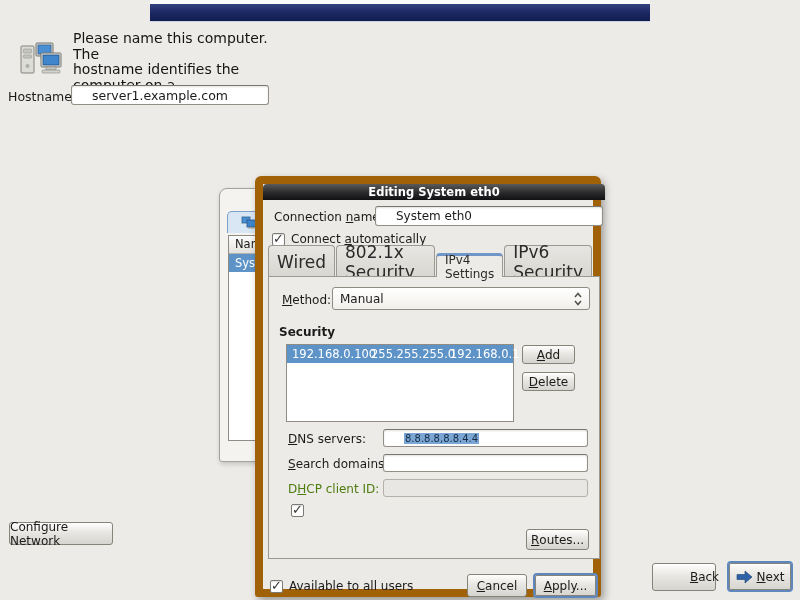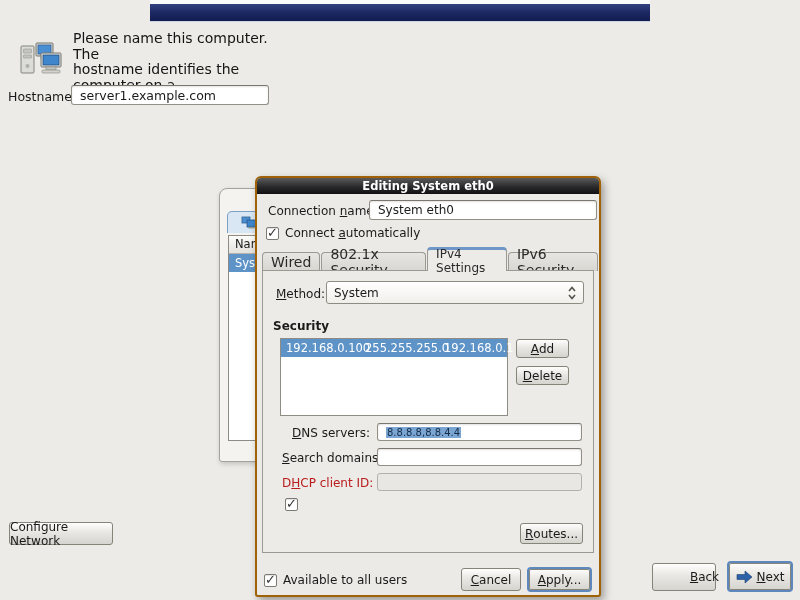--- a/index.html
+++ b/index.html
@@ -12,21 +12,21 @@
   .banner { position:absolute; left:150px; top:4px; width:500px; height:18px;
             background:linear-gradient(180deg,#34437f 0%, #1d2a66 45%, #111c4e 100%);
             border-bottom:1px solid #cdd3e6; }
 
   
   .intro-icon { position:absolute; left:19px; top:41px; }
   .intro-text { position:absolute; left:73px; top:31px; width:210px; font-size:14px; line-height:15.5px; white-space:pre-line; color:#141414; }
 
   .hn-label { position:absolute; left:8px; top:89px; font-size:12.5px; }
   .entry { background:#fff; border:1px solid #948f86; border-top-color:#7b766d; border-radius:3px;
-           box-shadow:inset 0 1px 2px rgba(0,0,0,0.12); font-family:"DejaVu Sans",sans-serif; font-size:12px; color:#1a1a1a; padding:0 8px; }
+           box-shadow:inset 0 1px 2px rgba(0,0,0,0.12); font-family:"DejaVu Sans",sans-serif; font-size:12px; color:#1a1a1a; padding:0 20px; }
   input.entry { outline:none; }
   .hn-input { position:absolute; left:71px; top:85px; width:198px; height:20px; font-size:12.5px; }
 
   
   .btn { display:flex; align-items:center; justify-content:center;
          background:linear-gradient(180deg,#fefefd 0%, #e9e7e3 45%, #d6d4cf 100%);
          border:1px solid #868378; border-radius:3px; font-size:12px; color:#1a1a1a; cursor:default; }
   .btn u { text-decoration:underline; }
 
   .cfg-btn { position:absolute; left:9px; top:522px; width:104px; height:23px; }
@@ -42,41 +42,41 @@
   .bg-tab { position:absolute; left:7px; top:22px; width:44px; height:22px;
             background:#d9e6f4; border:1px solid #7da0c6; border-bottom:none; border-radius:5px 5px 0 0;
             display:flex; align-items:center; justify-content:center; }
   .bg-list { position:absolute; left:8px; top:46px; width:332px; height:206px; background:#fff; border:1px solid #8e8c85; overflow:hidden; }
   .bg-list-header { height:18px; background:linear-gradient(180deg,#fcfcfb,#e4e2de); border-bottom:1px solid #b5b3ad;
                     font-size:11.5px; padding:1px 0 0 6px; white-space:nowrap; }
   .bg-list-row-selected { height:18px; background:#5e93c7; color:#fff; font-size:11.5px; padding:2px 0 0 6px; white-space:nowrap; }
 
   
   .dlg { position:absolute; left:255px; top:176px; width:346px; height:421px; z-index:2;
-         background:#ebeae6; border:2px solid #a16207; border-radius:6px 6px 3px 3px;
+         background:#ebeae6; border:8px solid #a16207; border-radius:6px 6px 3px 3px;
          box-shadow:3px 4px 8px rgba(0,0,0,0.35); }
   .dlg-titlebar { position:absolute; left:0; top:0; width:342px; height:16px;
                   background:linear-gradient(180deg,#5a5a5a 0%, #2a2a2c 55%, #101012 100%);
                   border-radius:4px 4px 0 0; display:flex; align-items:center; justify-content:center;
                   color:#fff; font-weight:bold; font-size:11.5px; }
   .dlg label, .dlg .lbl { font-size:12px; }
   .lbl u, .cb-label u { text-decoration:underline; }
 
   .conn-label { position:absolute; left:11px; top:26px; }
   .conn-input { position:absolute; left:112px; top:22px; width:228px; height:20px; }
 
   .checkbox { position:absolute; width:13px; height:13px; background:#fff; border:1px solid #7c7a74; border-radius:2px;
               box-shadow:inset 0 1px 1px rgba(0,0,0,0.12); }
   .checkbox .check { position:absolute; left:0px; top:-3px; font-size:13px; font-weight:bold; color:#333; }
   .cb1 { left:9px; top:49px; }
   .cb1-label { position:absolute; left:28px; top:48px; }
 
   
   .tabs { position:absolute; left:5px; top:69px; height:24px; display:flex; align-items:flex-end; }
-  .tab { height:19px; padding:0 8px; display:flex; align-items:center; font-size:14px;
+  .tab { height:32px; padding:0 8px; display:flex; align-items:center; font-size:17px;
          background:linear-gradient(180deg,#e8e6e2,#d8d6d1); border:1px solid #9b9992; border-bottom:none;
          border-radius:4px 4px 0 0; margin-right:1px; color:#2a2a2a; }
   .tab.active { height:24px; background:#ecebe7; border-top:3px solid #6f96c6; position:relative; z-index:3; font-size:12px; }
 
   .panel { position:absolute; left:5px; top:92px; width:332px; height:283px; background:#ecebe7; border:1px solid #9b9992; }
 
   .method-label { position:absolute; left:19px; top:109px; }
   .combo { position:absolute; left:69px; top:103px; width:258px; height:23px;
            background:linear-gradient(180deg,#ffffff,#f1efeb); border:1px solid #8e8b83; border-radius:3px;
            display:flex; align-items:center; padding-left:7px; font-size:12px; }
@@ -87,26 +87,26 @@
   .addr-head { display:grid; grid-template-columns:79px 79px 68px; height:19px; }
   .addr-head div { background:linear-gradient(180deg,#fcfcfb,#e6e4e0); border-right:1px solid #c8c6c0; border-bottom:1px solid #aaa8a2;
                    font-size:11.5px; padding:2px 0 0 5px; }
   .addr-head div:last-child { border-right:none; }
   .addr-row { display:grid; grid-template-columns:79px 79px 68px; height:18px; background:#5e93c7; color:#fff; }
   .addr-row div { font-size:11.5px; padding:2px 0 0 5px; white-space:nowrap; }
 
   .add-btn { position:absolute; left:259px; top:161px; width:53px; height:19px; }
   .del-btn { position:absolute; left:259px; top:188px; width:53px; height:19px; }
 
-  .dns-label { position:absolute; left:35px; top:248px; }
+  .dns-label { position:absolute; left:25px; top:248px; }
   .dns-field { position:absolute; left:120px; top:245px; width:205px; height:18px; display:flex; align-items:center; }
   .dns-field .sel { background:#7ba6d3; color:#142c47; padding:0 1px; font-size:10px; }
   .search-label { position:absolute; left:25px; top:273px; }
   .search-field { position:absolute; left:120px; top:270px; width:205px; height:18px; }
-  .dhcp-label { position:absolute; left:25px; top:298px; color:#b91c1c; }
+  .dhcp-label { position:absolute; left:25px; top:298px; color:#4d7c0f; }
   .dhcp-field { position:absolute; left:120px; top:295px; width:205px; height:18px; background:#e9e7e3; border-color:#b3b1aa; box-shadow:none; }
 
   .cb2 { left:28px; top:320px; }
   .cb2-label { position:absolute; left:47px; top:320px; font-size:11.3px; white-space:nowrap; }
   .routes-btn { position:absolute; left:263px; top:345px; width:63px; height:21px; }
 
   .cb3 { left:7px; top:396px; }
   .cb3-label { position:absolute; left:26px; top:395px; }
   .cancel-btn { position:absolute; left:204px; top:390px; width:60px; height:23px; }
   .apply-btn { position:absolute; left:270px; top:389px; width:65px; height:25px;
@@ -175,21 +175,21 @@
       <div class="tab">Wired</div>
       <div class="tab">802.1x Security</div>
       <div class="tab active">IPv4 Settings</div>
       <div class="tab">IPv6 Security</div>
     </div>
 
     <div class="panel"></div>
 
     <div class="lbl method-label"><u>M</u>ethod:</div>
     <div class="combo">
-      <span>System</span>
+      <span>Manual</span>
       <span class="combo-arrows">
         <svg width="10" height="16" viewBox="0 0 10 16">
           <polyline points="2,6 5,2.5 8,6" fill="none" stroke="#55534e" stroke-width="1.6"></polyline>
           <polyline points="2,10 5,13.5 8,10" fill="none" stroke="#55534e" stroke-width="1.6"></polyline>
         </svg>
       </span>
     </div>
 
     <div class="addr-heading">Security</div>
     <div class="addr-table">

